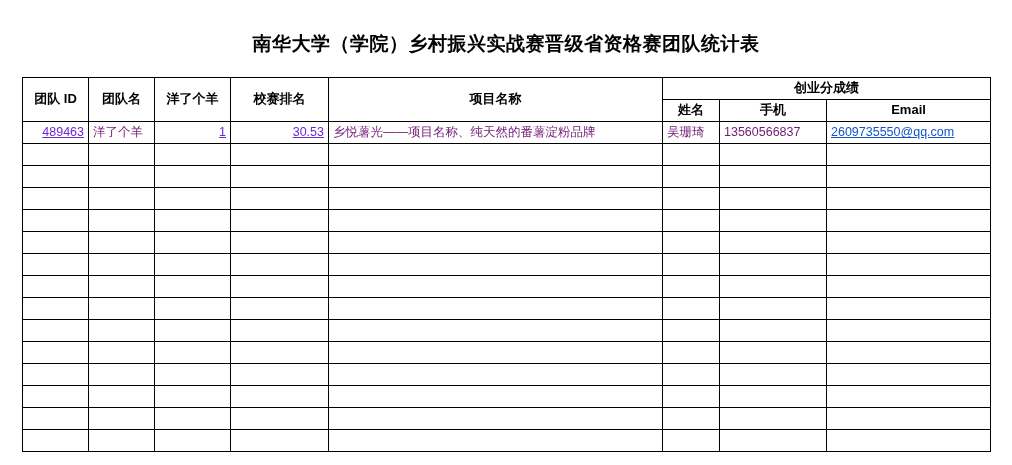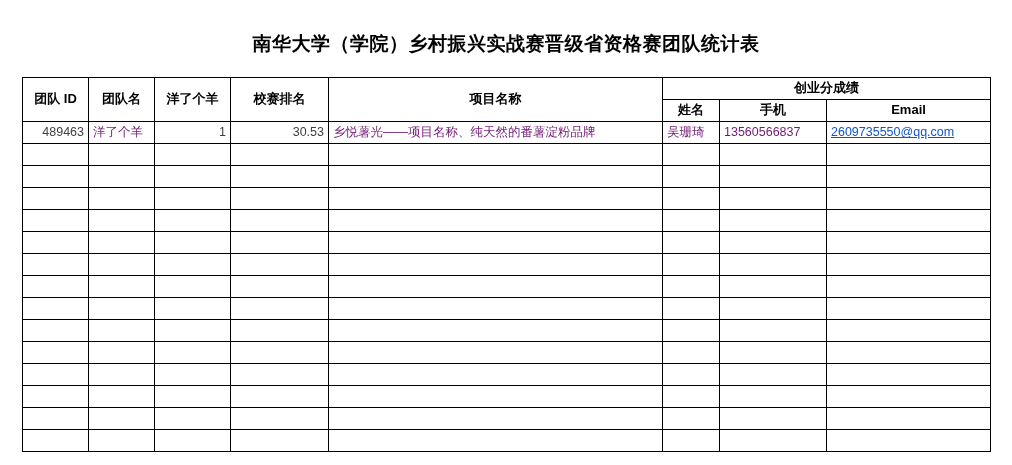--- a/index.html
+++ b/index.html
@@ -68,21 +68,22 @@
   .c-rank  { width: 76px; }
   .c-score { width: 98px; }
   .c-proj  { width: 334px; }
   .c-lname { width: 57px; }
   .c-phone { width: 107px; }
   .c-email { width: 164px; }
 
   td.num {
     text-align: right;
     padding-right: 5px;
-    color: #404040;
+    color: #6d28d9;
+    text-decoration: underline;
   }
   td.txt {
     text-align: left;
     color: #701a75;
   }
   td.email a {
     color: #1155cc;
     text-decoration: underline;
     margin-top: 35px;
   }

